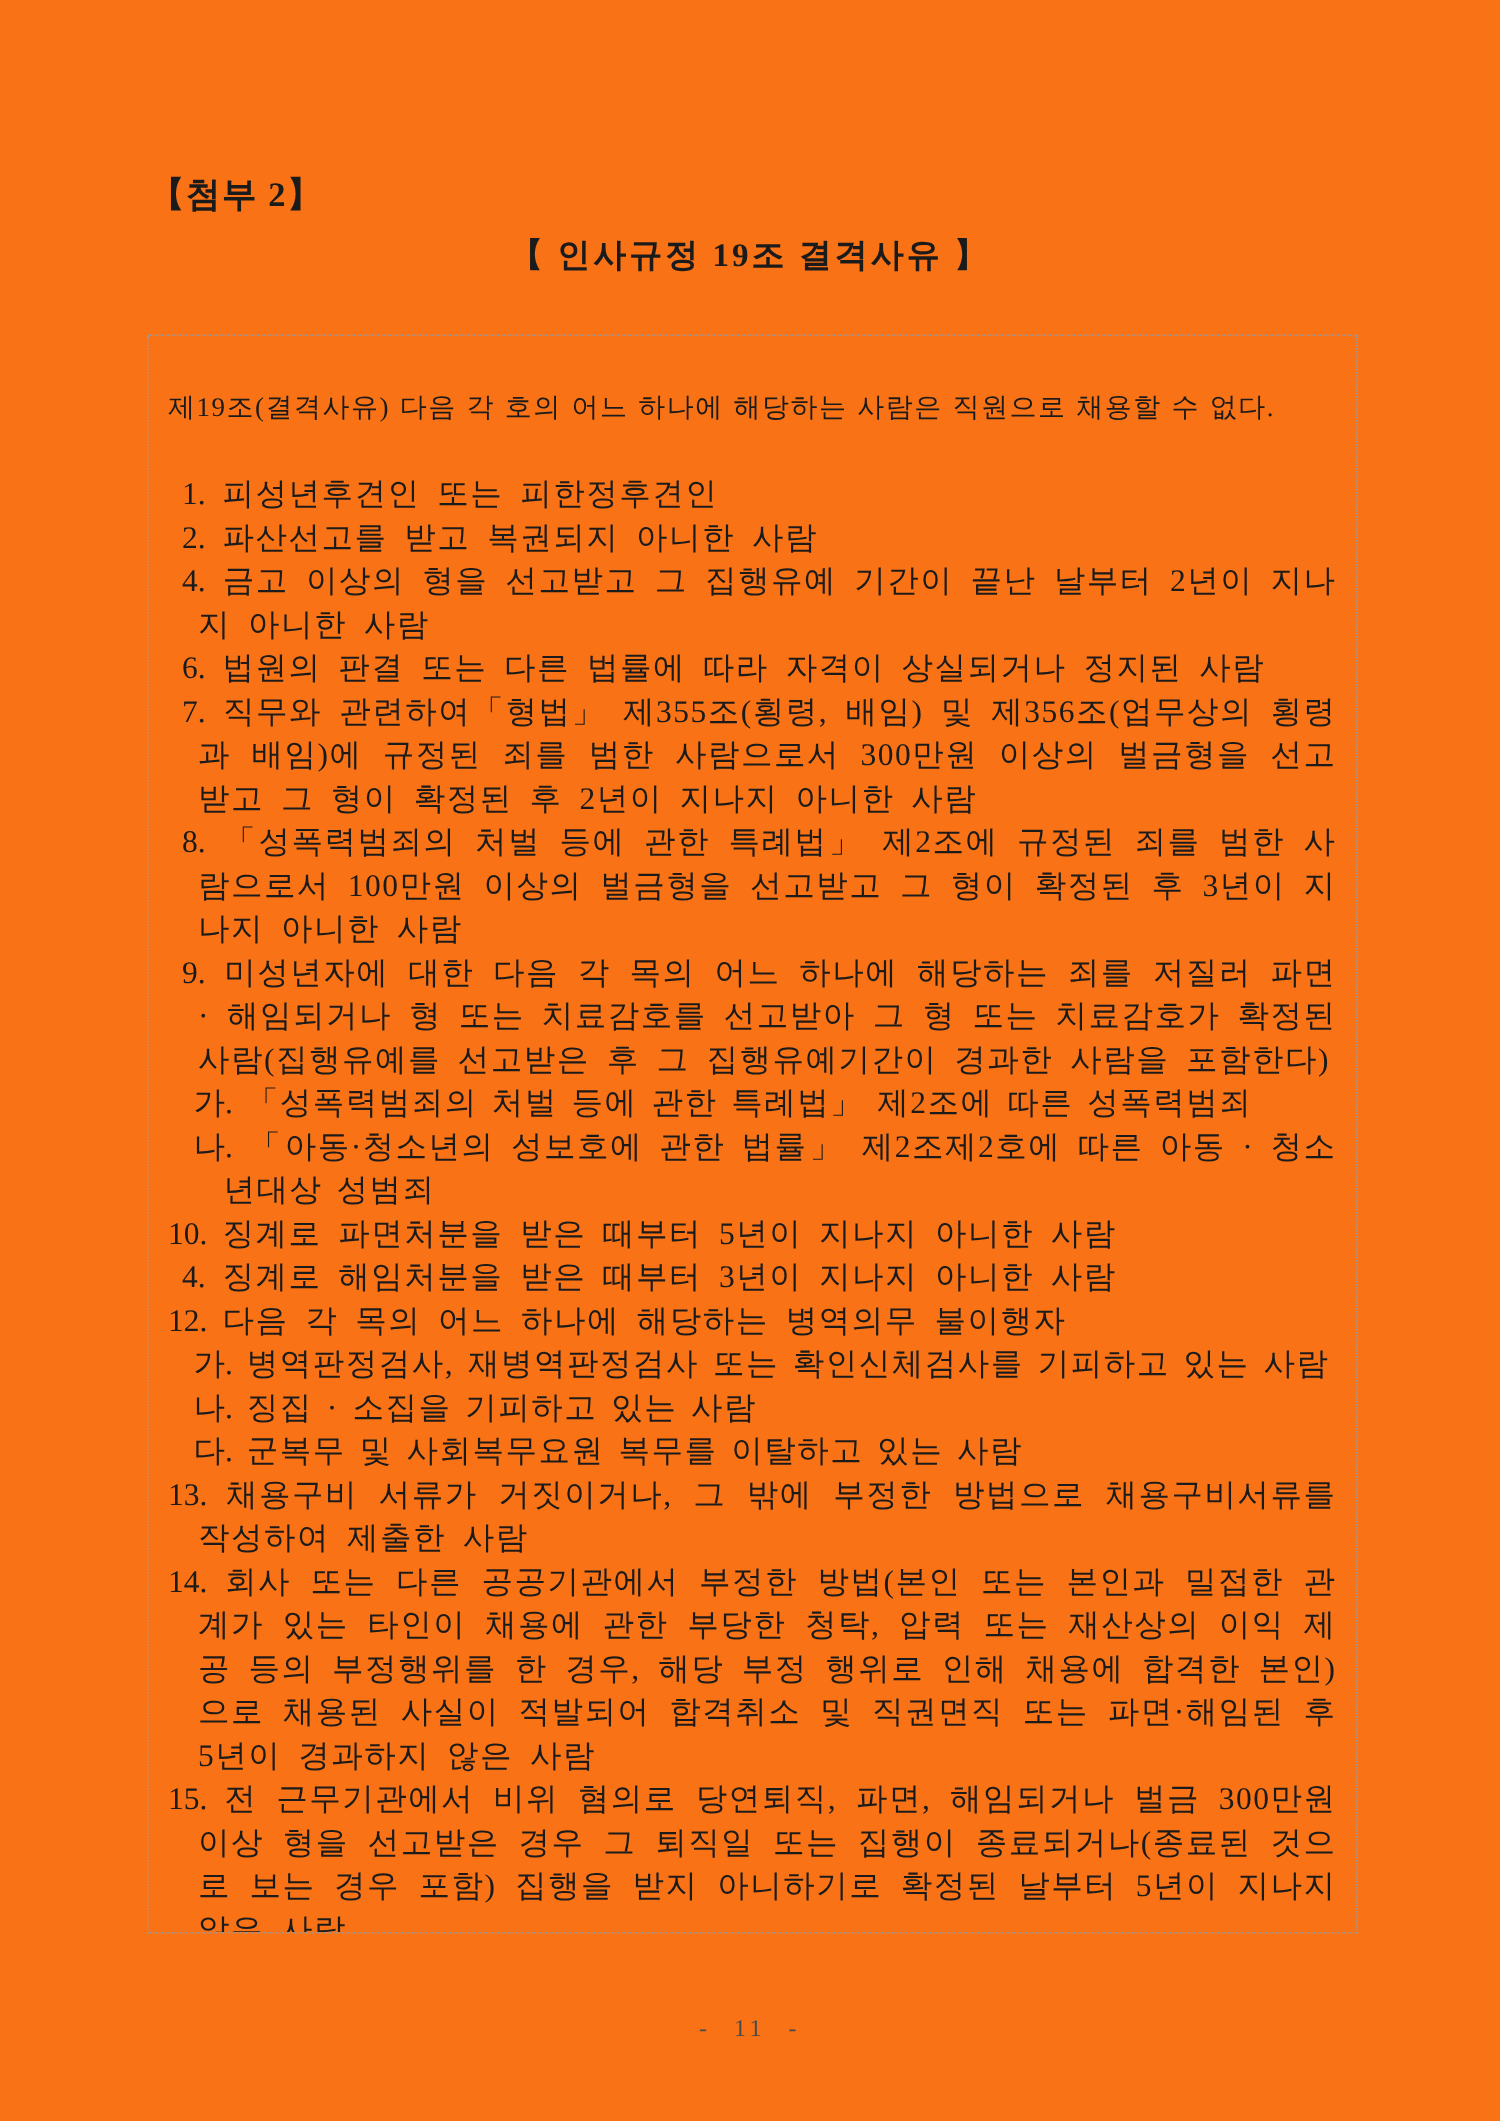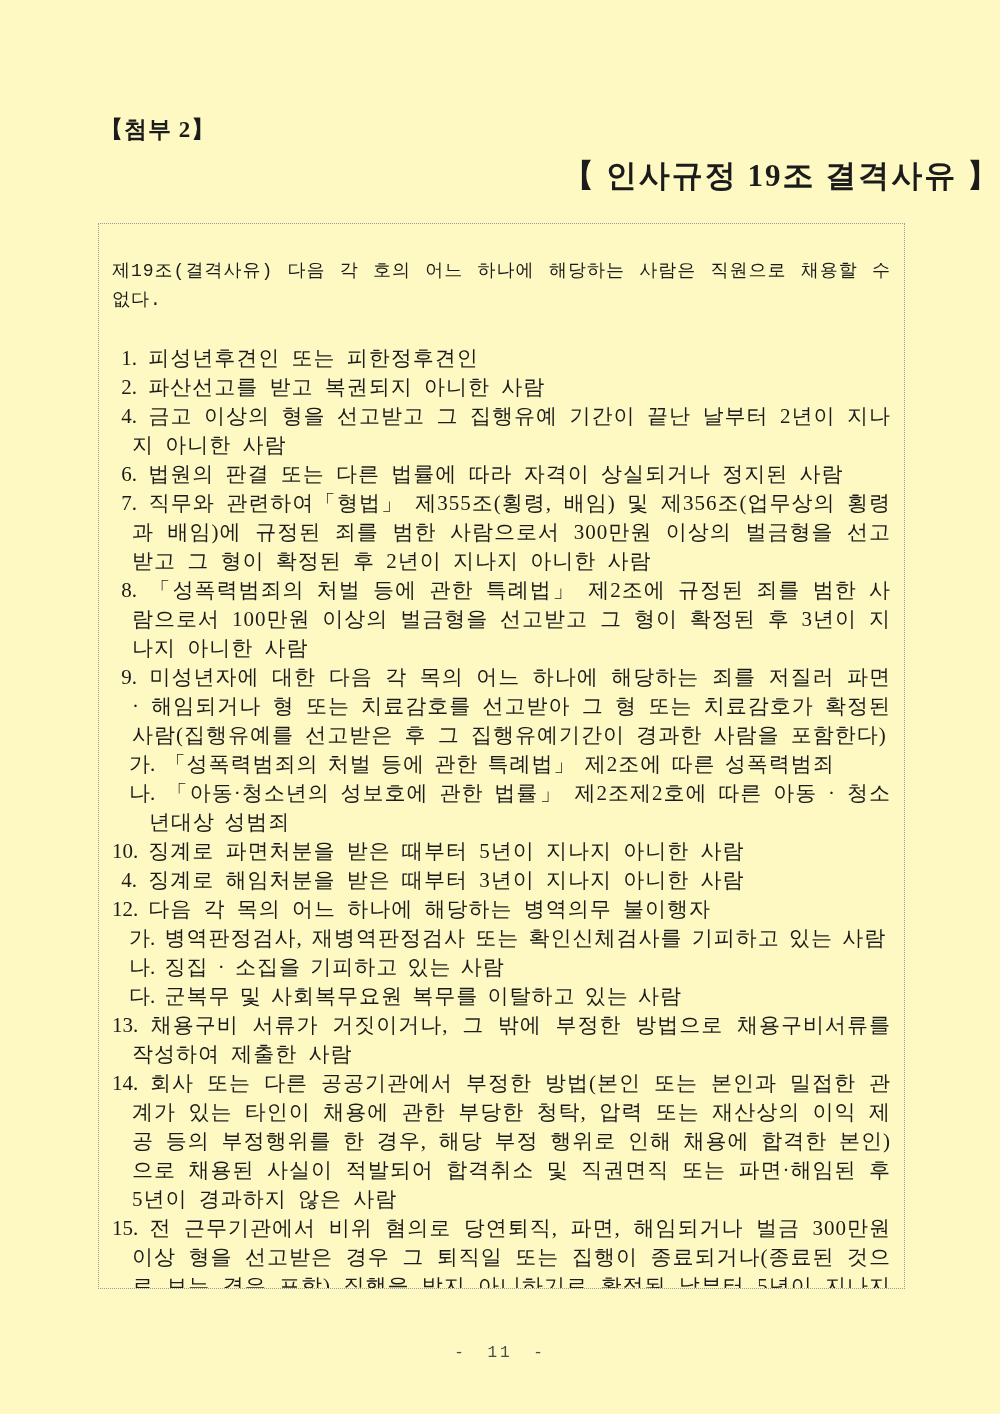--- a/index.html
+++ b/index.html
@@ -8,39 +8,39 @@
     background: #ffffff;
   }
   body {
     font-family: "Liberation Serif", "DejaVu Serif", serif;
     color: #1b1b1b;
   }
   .page {
     position: relative;
     width: 1000px;
     height: 1414px;
-    background: #fef9c3;
+    background: #f97316;
     overflow: hidden;
   }
   .attachment-label {
     position: absolute;
     left: 100px;
     top: 114px;
     font-size: 23px;
     font-weight: bold;
     letter-spacing: 1px;
     white-space: nowrap;
   }
   .doc-title {
     position: absolute;
     left: 0;
     width: 1000px;
     top: 155px;
-    text-align: right;
-    font-size: 31px;
+    text-align: center;
+    font-size: 22px;
     font-weight: bold;
     letter-spacing: 2px;
     white-space: nowrap;
   }
   .article-box {
     position: absolute;
     left: 98px;
     top: 223px;
     width: 807px;
     height: 1066px;
@@ -49,21 +49,20 @@
     padding: 33px 13px 12px 13px;
     overflow: hidden;
   }
   .intro {
     margin: 0;
     font-size: 18px;
     line-height: 29px;
     letter-spacing: 1px;
     word-spacing: 1px;
     text-align: justify;
-    font-family: Liberation Mono, monospace;
   }
   .clause-list {
     margin-top: 29px;
     font-size: 21px;
     line-height: 29px;
     letter-spacing: 1px;
   }
   .clause-item {
     padding-left: 20px;
     text-indent: -20px;
@@ -91,21 +90,21 @@
   .page-footer {
     position: absolute;
     left: 0;
     width: 1000px;
     top: 1344px;
     text-align: center;
     font-size: 16px;
     color: #4a4a4a;
     letter-spacing: 3px;
     word-spacing: 8px;
-    font-family: Liberation Mono, monospace;
+    font-family: Liberation Serif, serif;
   }
 </style>
 </head>
 <body>
 
 <div class="page">
 
   <div class="attachment-label">【첨부 2】</div>
 
   <div class="doc-title">【 인사규정 19조 결격사유 】</div>

